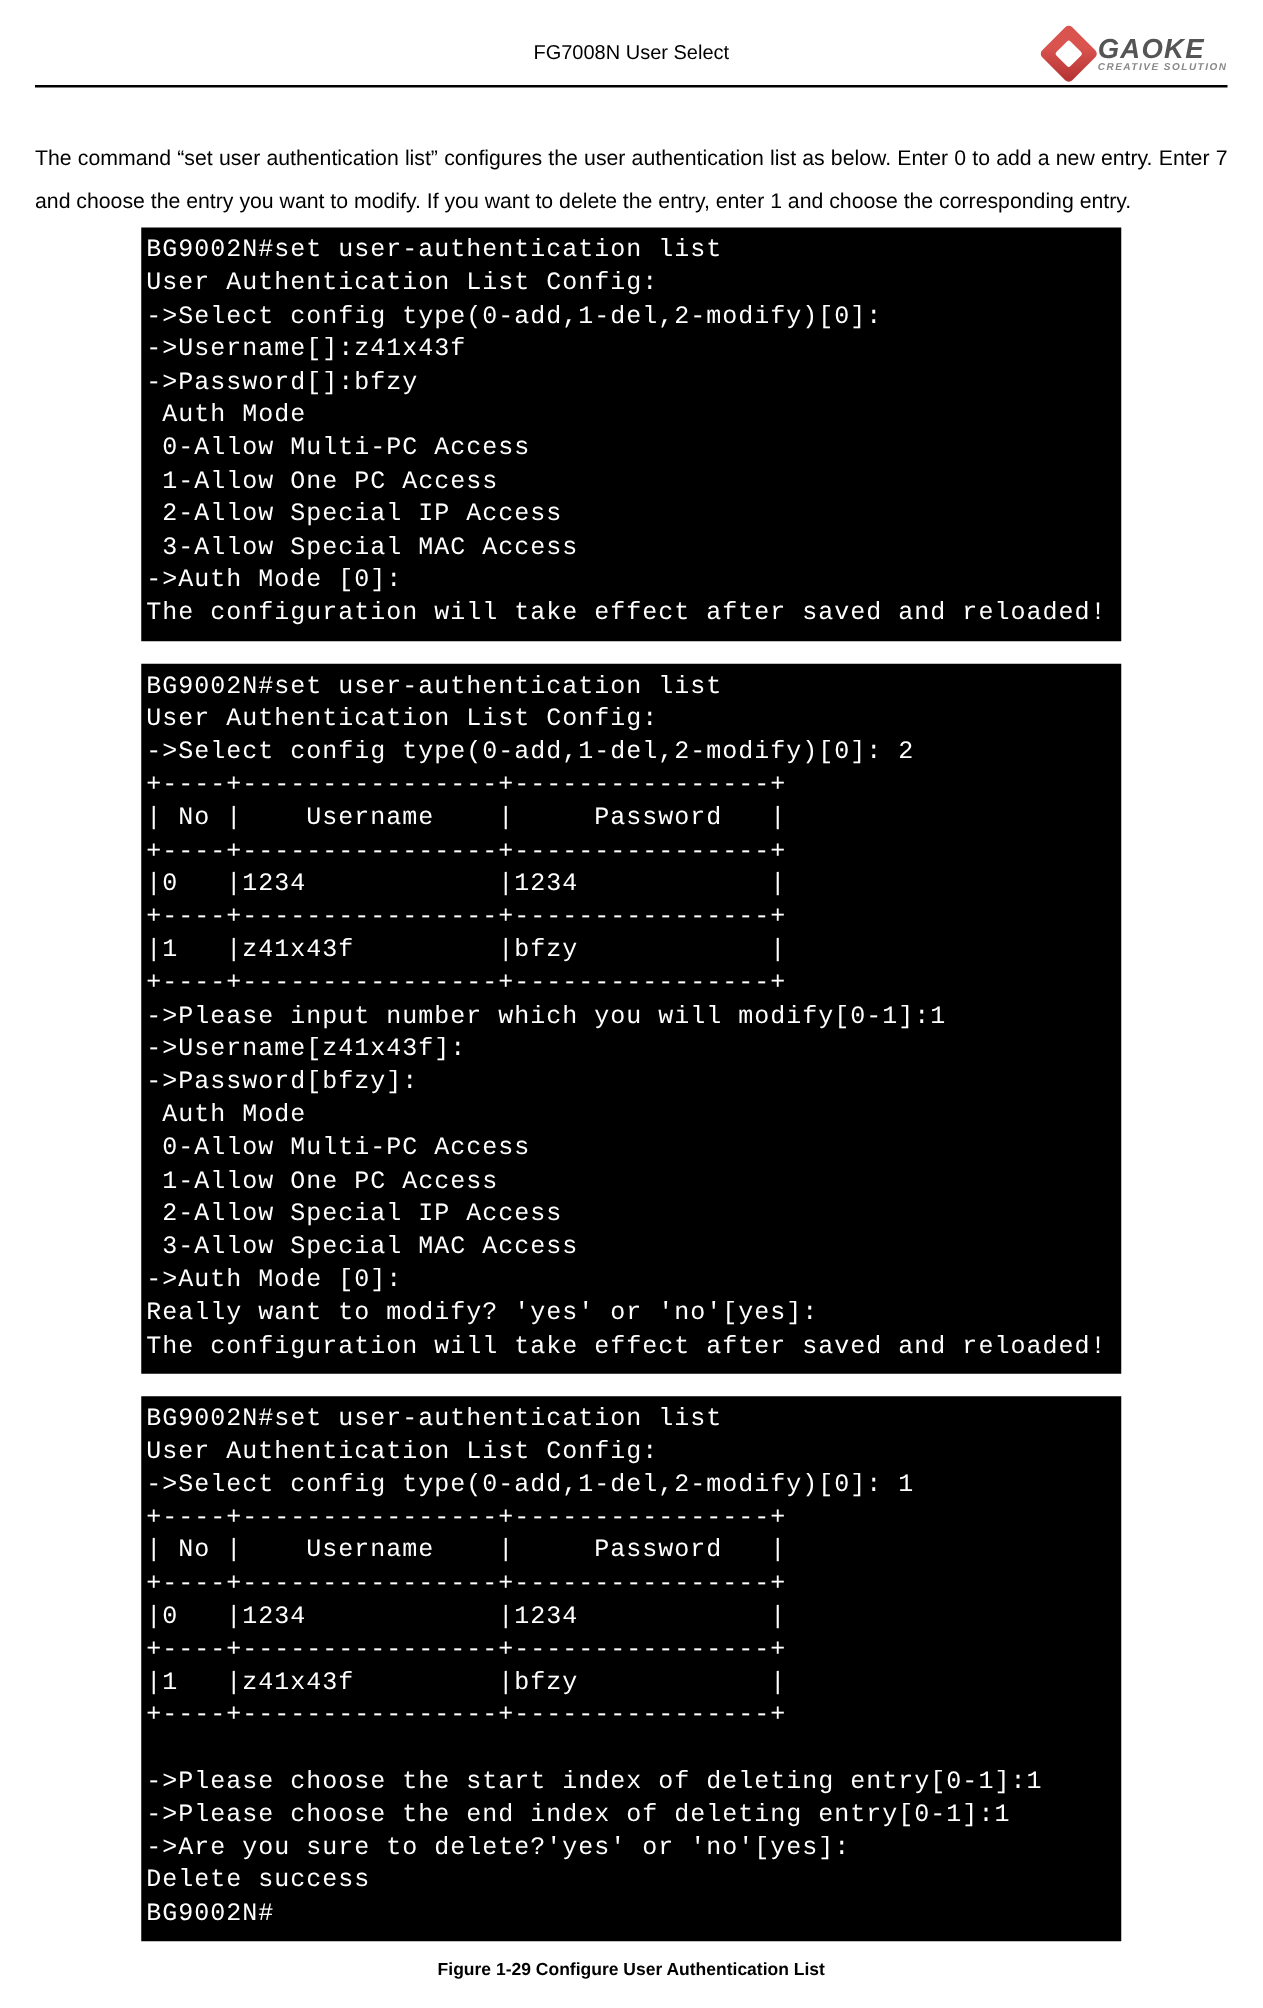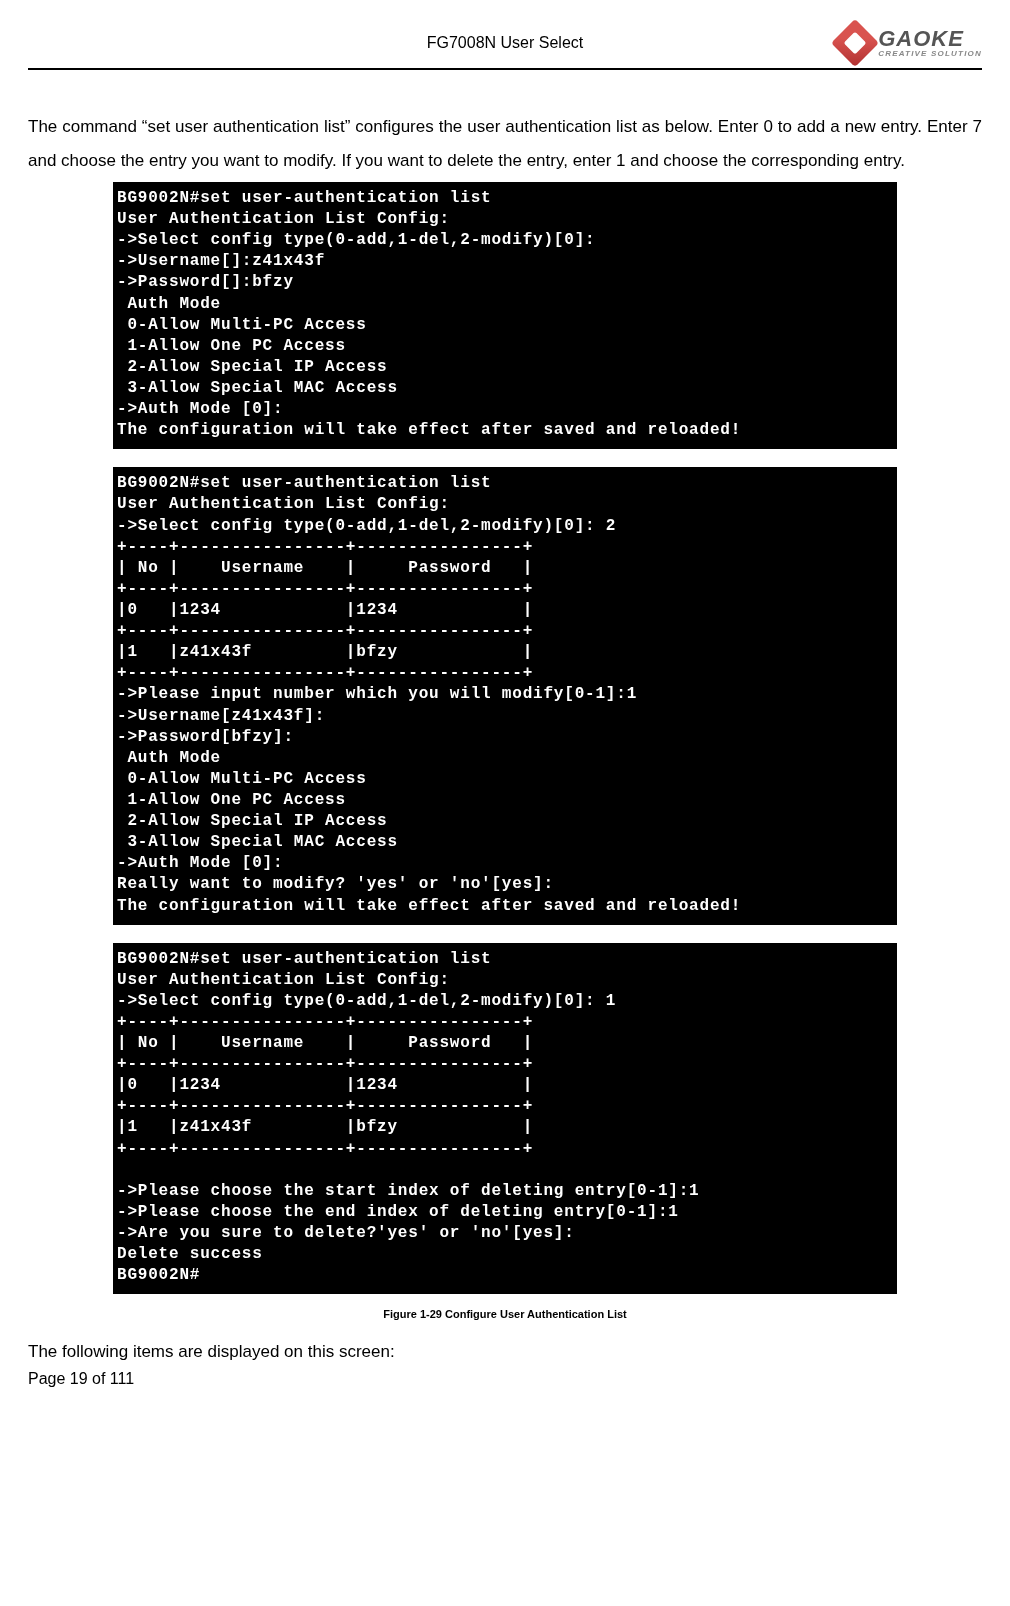--- a/index.html
+++ b/index.html
@@ -79,32 +79,32 @@
     display: flex;
     flex-direction: column;
     align-items: center;
     gap: 18px;
     margin: 4px 0 14px 0;
   }
   .term {
     background: #000;
     color: #fff;
     font-family: "Courier New", Courier, monospace;
-    font-weight: bold;
-    font-size: 16px;
+    font-weight: normal;
+    font-size: 20px;
     line-height: 1.32;
     padding: 6px 10px 8px 4px;
     white-space: pre;
     width: 784px;
     letter-spacing: 0.8px;
   }
   .fig-caption {
     text-align: center;
     font-weight: bold;
-    font-size: 11px;
+    font-size: 14px;
     margin-top: 6px;
     margin-bottom: 18px;
   }
   .footer-line {
     text-align: left;
     font-size: 16px;
     margin-top: 2px;
     margin-bottom: 12px;
   }
 </style>

